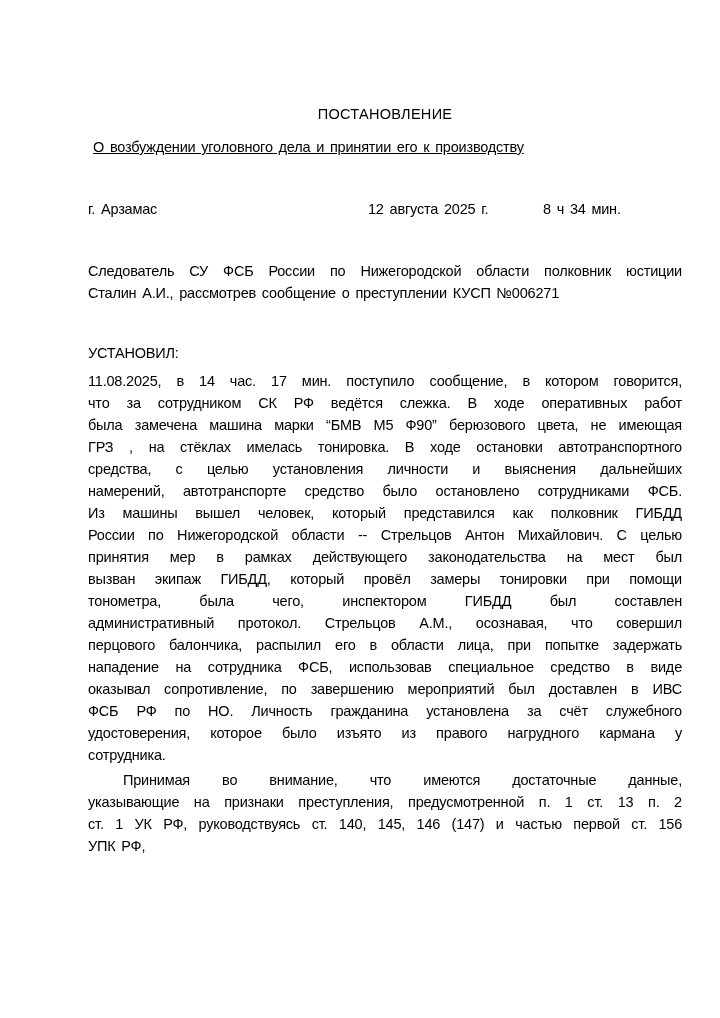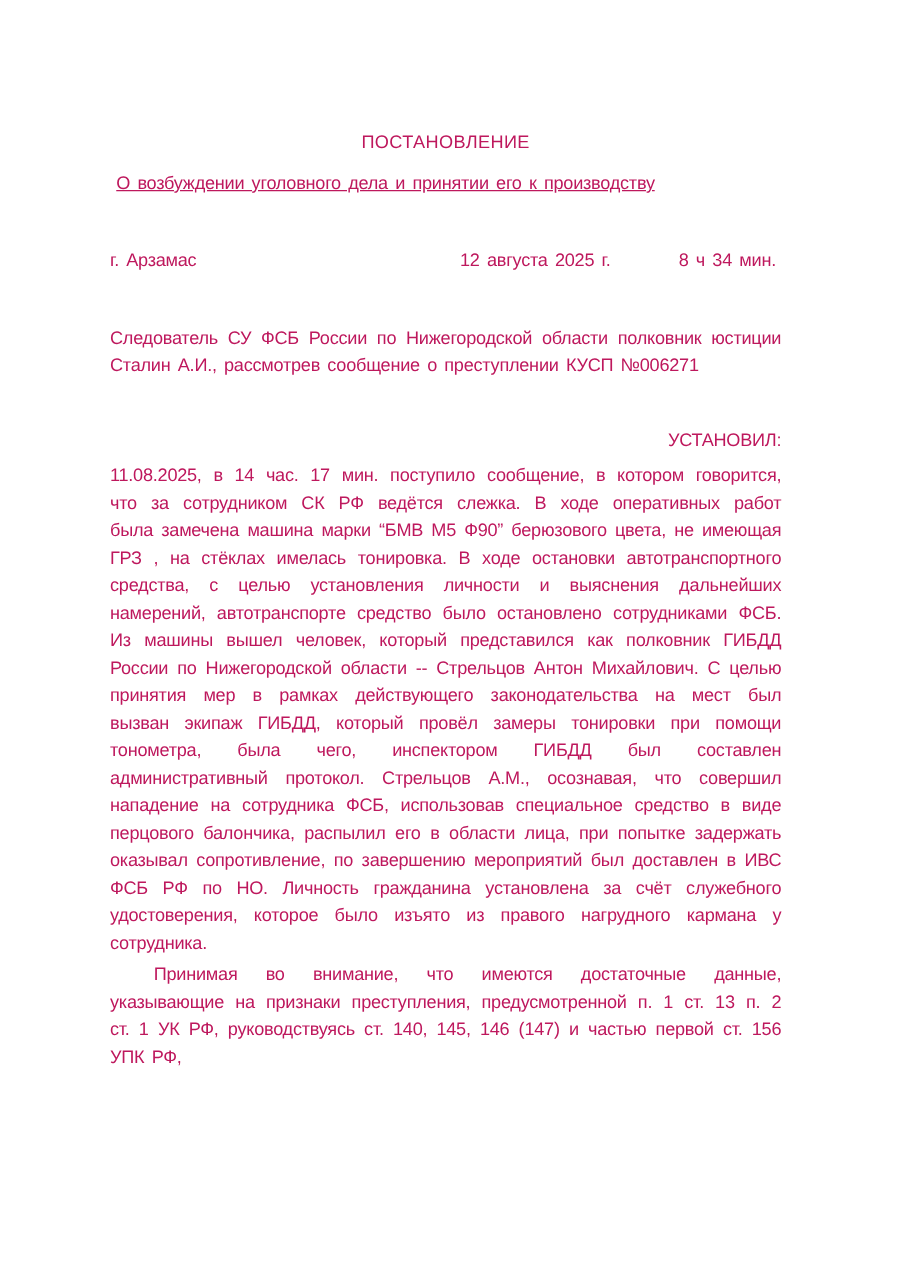--- a/index.html
+++ b/index.html
@@ -1,23 +1,23 @@
 <!DOCTYPE html>
 <html><head>
 <meta charset="utf-8">
 <style>
   html, body { margin: 0; padding: 0; background: #ffffff; }
   .page {
     position: relative;
     width: 720px;
     height: 1018px;
     box-sizing: border-box;
-    padding: 103px 95px 0 88px;
+    padding: 103px 38px 0 88px;
     background: #ffffff;
-    color: #be185d;
+    color: #000000;
     font-family: "Liberation Sans", sans-serif;
     font-size: 14.5px;
     line-height: 22px;
     letter-spacing: -0.2px;
     word-spacing: 2px;
     overflow: hidden;
   }
   .doc-title {
     text-align: center;
     font-weight: normal;
@@ -33,21 +33,21 @@
     position: relative;
     height: 22px;
     margin: 0 0 40px 0;
     text-align: center;
   }
   .dateline .place { position: absolute; left: 0; top: 0; }
   .dateline .date  { position: absolute; left: 280px; top: 0; }
   .dateline .time  { position: absolute; left: 455px; top: 0; }
   .intro { margin: 0 0 38px 0; }
   .section-heading {
-    text-align: right;
+    text-align: left;
     margin: 0 0 6px 0;
   }
   .line {
     text-align: justify;
     text-align-last: justify;
   }
   .line.last { text-align-last: left; }
   .line.indent { text-indent: 35px; }
   .para { margin: 0; }
   .para + .para { margin-top: 3px; }
@@ -81,22 +81,22 @@
         <div class="line">была замечена машина марки “БМВ М5 Ф90” берюзового цвета, не имеющая</div>
         <div class="line">ГРЗ , на стёклах имелась тонировка. В ходе остановки автотранспортного</div>
         <div class="line">средства, с целью установления личности и выяснения дальнейших</div>
         <div class="line">намерений, автотранспорте средство было остановлено сотрудниками ФСБ.</div>
         <div class="line">Из машины вышел человек, который представился как полковник ГИБДД</div>
         <div class="line">России по Нижегородской области -- Стрельцов Антон Михайлович. С целью</div>
         <div class="line">принятия мер в рамках действующего законодательства на мест был</div>
         <div class="line">вызван экипаж ГИБДД, который провёл замеры тонировки при помощи</div>
         <div class="line">тонометра, была чего, инспектором ГИБДД был составлен</div>
         <div class="line">административный протокол. Стрельцов А.М., осознавая, что совершил</div>
+        <div class="line">перцового балончика, распылил его в области лица, при попытке задержать</div>
         <div class="line">нападение на сотрудника ФСБ, использовав специальное средство в виде</div>
-        <div class="line">перцового балончика, распылил его в области лица, при попытке задержать</div>
         <div class="line">оказывал сопротивление, по завершению мероприятий был доставлен в ИВС</div>
         <div class="line">ФСБ РФ по НО. Личность гражданина установлена за счёт служебного</div>
         <div class="line">удостоверения, которое было изъято из правого нагрудного кармана у</div>
         <div class="line last">сотрудника.</div>
       </div>
       <div class="para">
         <div class="line indent">Принимая во внимание, что имеются достаточные данные,</div>
         <div class="line">указывающие на признаки преступления, предусмотренной п. 1 ст. 13 п. 2</div>
         <div class="line">ст. 1 УК РФ, руководствуясь ст. 140, 145, 146 (147) и частью первой ст. 156</div>
         <div class="line last">УПК РФ,</div>

